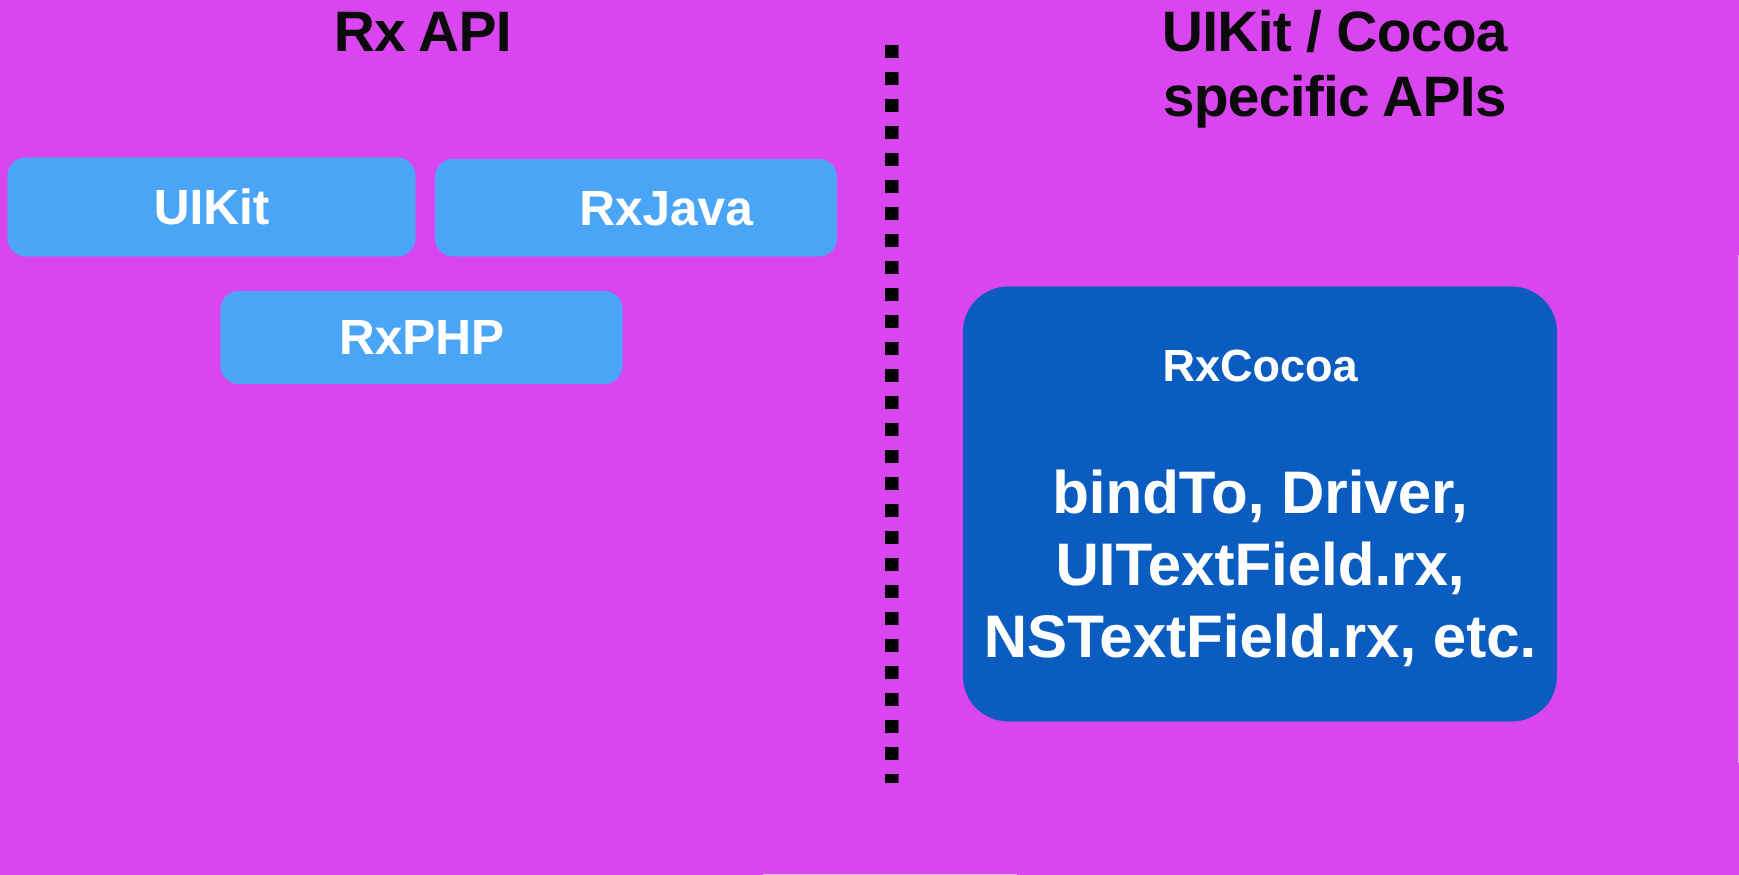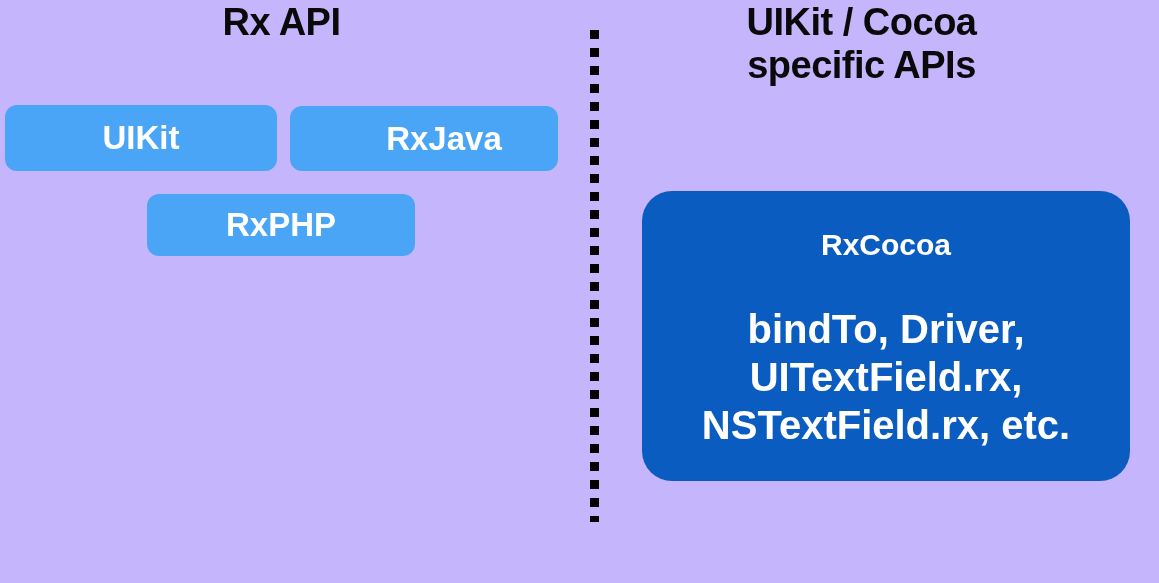--- a/index.html
+++ b/index.html
@@ -8,42 +8,42 @@
     padding: 0;
     background: #ffffff;
   }
   body {
     font-family: "Liberation Sans", sans-serif;
   }
   #canvas {
     position: relative;
     width: 1159px;
     height: 583px;
-    background: #c4b5fd;
+    background: #d946ef;
     overflow: hidden;
   }
 
   
   .column-title {
     position: absolute;
     font-weight: bold;
     color: #0a0a0a;
     text-align: center;
     line-height: 1.14;
     letter-spacing: -0.5px;
     white-space: pre-line;
   }
   #title-left {
     left: 0px;
     top: 1px;
     width: 563px;
     font-size: 38px;
   }
   #title-right {
-    left: 592px;
+    left: 620px;
     top: 1px;
     width: 539px;
     font-size: 38px;
   }
 
   
   .node {
     position: absolute;
     box-sizing: border-box;
     display: flex;
@@ -90,21 +90,21 @@
   #node-rxswift {
     left: 33px;  top: 287px;  width: 505px; height: 279px;
     border-radius: 30px;
     justify-content: flex-start;
     padding-top: 34px;
   }
   #node-rxswift .node-title  { font-size: 30px; }
   #node-rxswift .node-detail { font-size: 30px; margin-top: 42px; }
 
   #node-rxcocoa {
-    left: 642px; top: 191px;  width: 488px; height: 290px;
+    left: 642px; top: 191px;  width: 396px; height: 290px;
     border-radius: 30px;
     justify-content: flex-start;
     padding-top: 36px;
   }
   #node-rxcocoa .node-title  { font-size: 30px; }
   #node-rxcocoa .node-detail { font-size: 40px; margin-top: 42px; }
 
   
   #divider {
     position: absolute;

